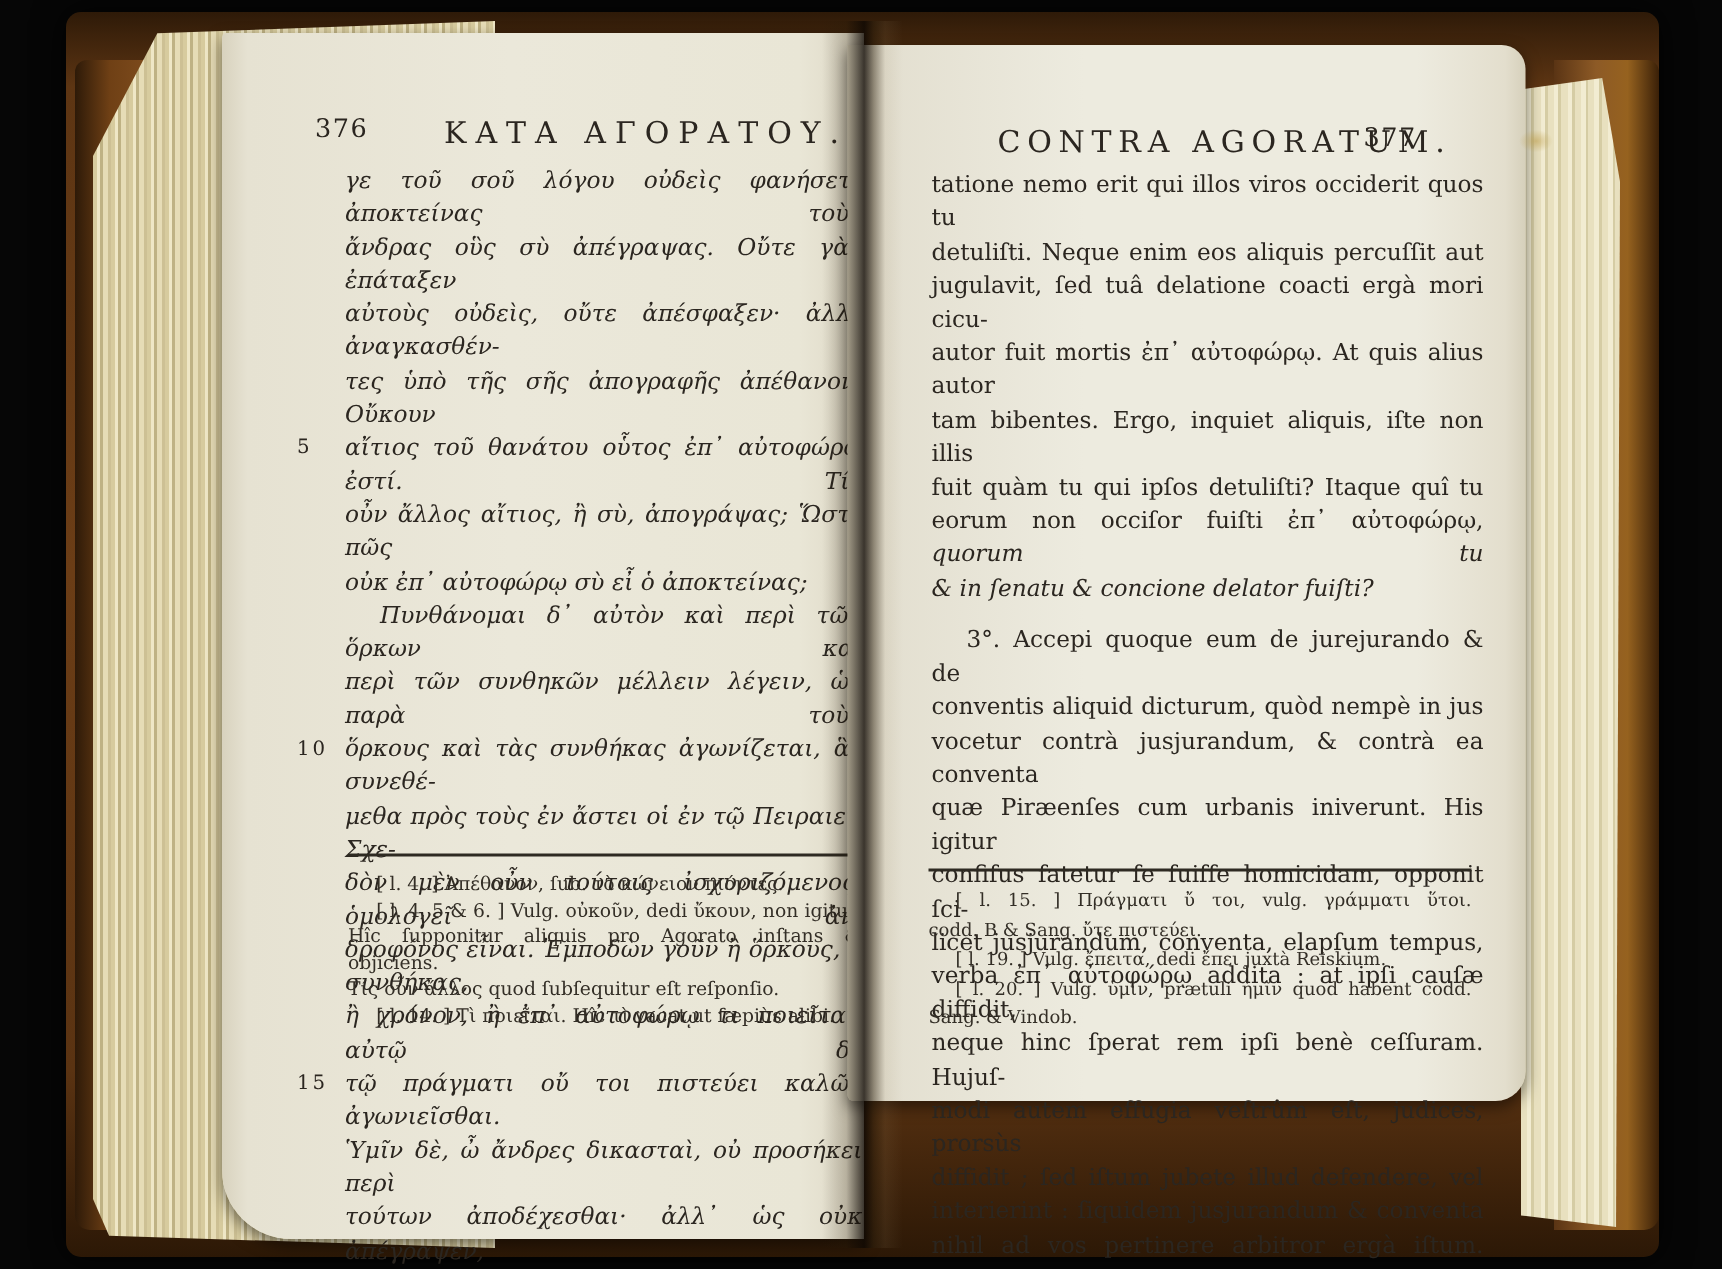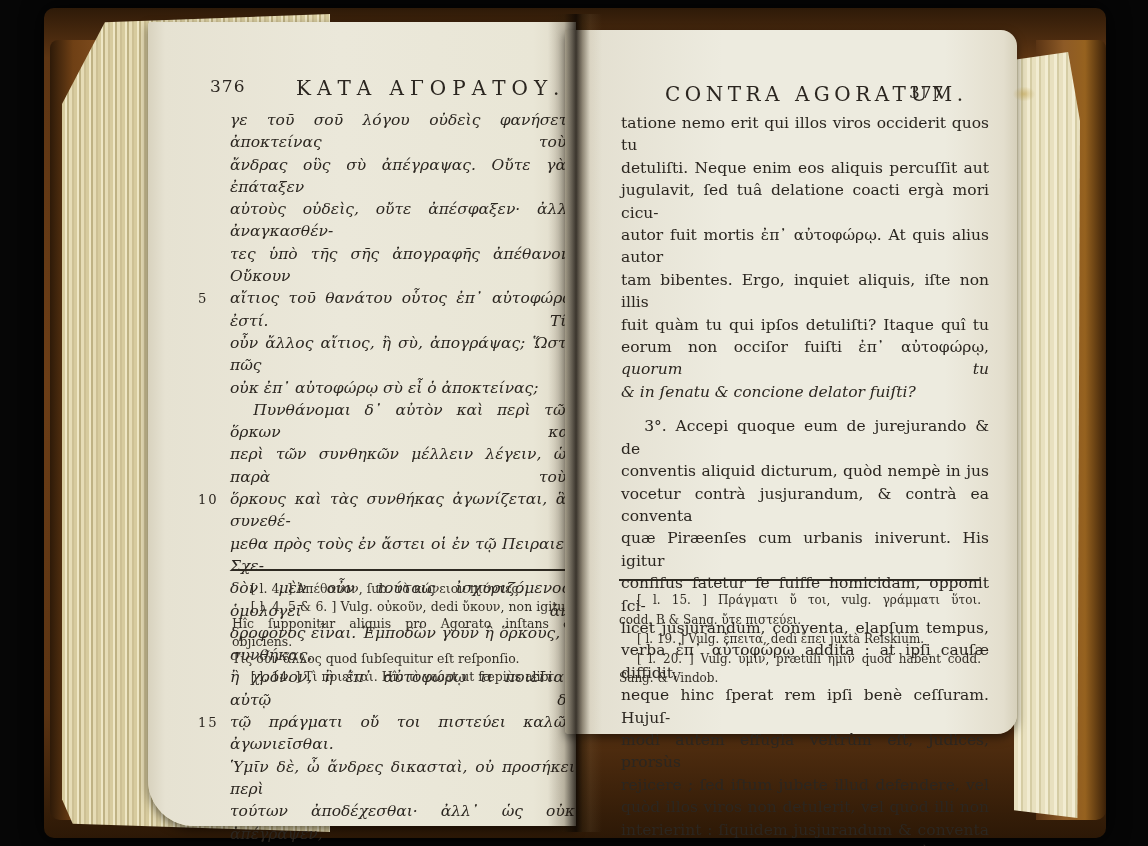--- a/index.html
+++ b/index.html
@@ -141,22 +141,21 @@
     <div class="para2">
         <div class="tl ind">3°. Accepi quoque eum de jurejurando &amp; de</div>
         <div class="tl">conventis aliquid dicturum, quòd nempè in jus</div>
         <div class="tl">vocetur contrà jusjurandum, &amp; contrà ea conventa</div>
         <div class="tl">quæ Piræenſes cum urbanis iniverunt. His igitur</div>
         <div class="tl">confiſus fatetur ſe fuiſſe homicidam, opponit ſci-</div>
         <div class="tl">licet jusjurandum, conventa, elapſum tempus,</div>
         <div class="tl">verba ἐπ᾽ αὐτοφώρῳ addita : at ipſi cauſæ diffidit,</div>
         <div class="tl">neque hinc ſperat rem ipſi benè ceſſuram. Hujuſ-</div>
         <div class="tl">modi autem effugia veſtrûm eſt, judices, prorsùs</div>
-        <div class="tl">rejicere ; ſed iſtum jubete illud defendere, vel</div>
-        <div class="tl">quòd illos viros non detulerit, vel quòd illi non</div>
+        <div class="tl">diffidit ; ſed iſtum jubete illud defendere, vel</div>
         <div class="tl">interierint : ſiquidem jusjurandum &amp; conventa</div>
         <div class="tl">nihil ad vos pertinere arbitror ergà iſtum. Jusju-</div>
       </div>
   </div>
   <div class="fnrule" style="left:54px;top:549px;width:362px;"></div>
   <div class="footnotes fn-right" style="left:54px;top:561px;width:362px;">
       <div class="tl ind">[ l. 15. ] Πράγματι ὔ τοι, vulg. γράμματι ὕτοι.</div>
       <div class="tl noj">codd. B &amp; Sang. ὔτε πιστεύει.</div>
       <div class="tl ind noj">[ l. 19. ] Vulg. ἔπειτα, dedi ἔπει juxtà Reiskium.</div>
       <div class="tl ind">[ l. 20. ] Vulg. ὑμῖν, prætuli ἡμῖν quod habent codd.</div>

